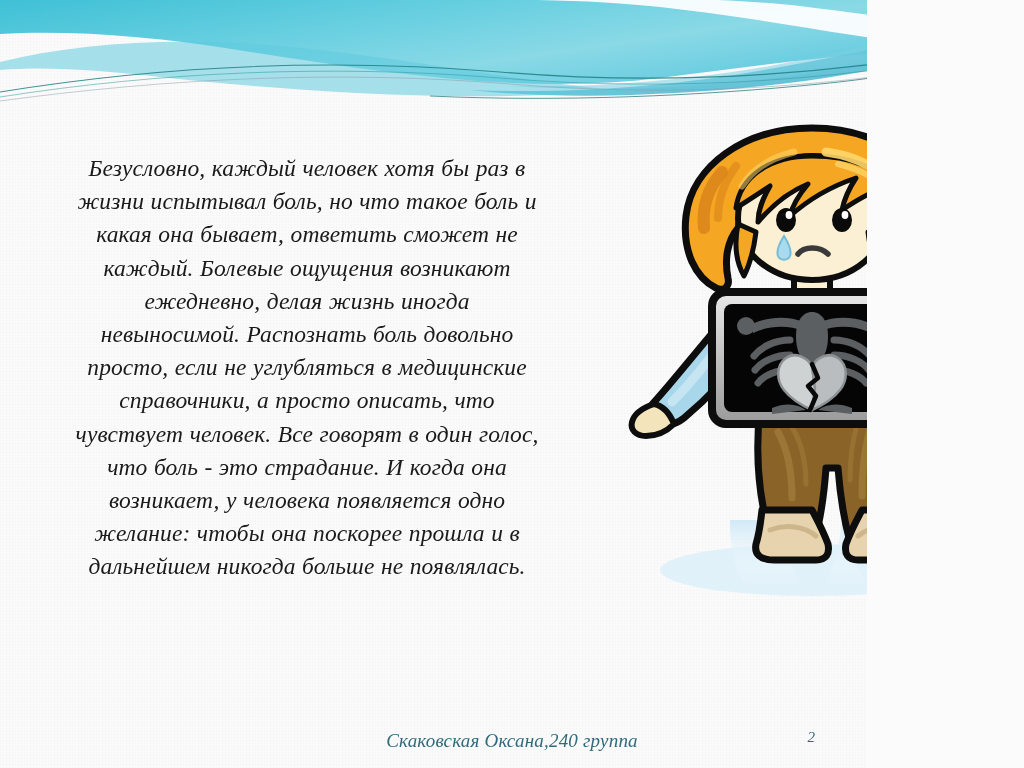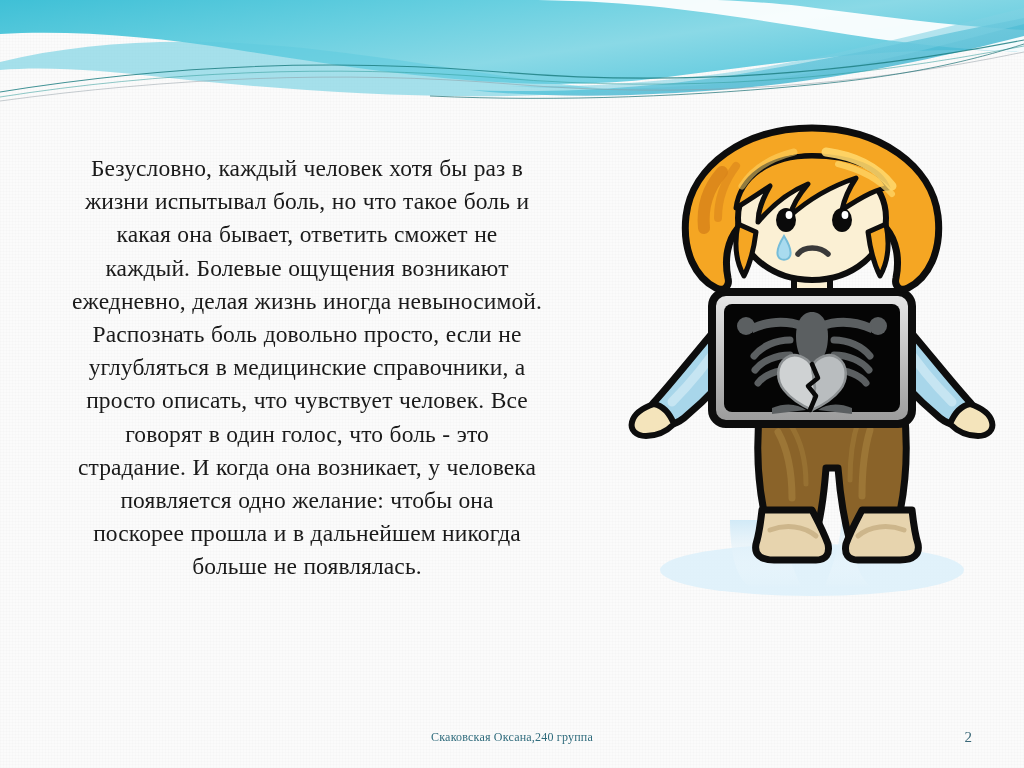--- a/index.html
+++ b/index.html
@@ -13,27 +13,28 @@
     overflow: hidden;
     background: #fbfbfb;
     font-family: "Liberation Serif", serif;
     position: relative;
   }
 
   
   #slide {
     position: absolute;
     inset: 0;
-    width: 1024px;
+    width: 867px;
     height: 768px;
     background:
       repeating-linear-gradient(0deg, rgba(0,0,0,0.012) 0 1px, rgba(0,0,0,0) 1px 3px),
       repeating-linear-gradient(90deg, rgba(0,0,0,0.012) 0 1px, rgba(0,0,0,0) 1px 3px),
       #fbfbfb;
     overflow: hidden;
+    font-style: italic;
   }
 
   
   #wave-band {
     position: absolute;
     top: 0; left: 0;
     width: 1024px;
     height: 112px;
     overflow: hidden;
   }
@@ -65,21 +66,21 @@
   #illustration svg { display: block; }
 
   
   #footer-note {
     position: absolute;
     left: 0;
     top: 730px;
     width: 1024px;
     text-align: center;
     font-family: "Liberation Serif", serif;
-    font-size: 12px;
+    font-size: 19px;
     color: #2f6b7c;
     letter-spacing: 0.2px;
   }
   #page-number {
     position: absolute;
     right: 52px;
     top: 729px;
     font-family: "Liberation Serif", serif;
     font-size: 15px;
     color: #3a6878;

